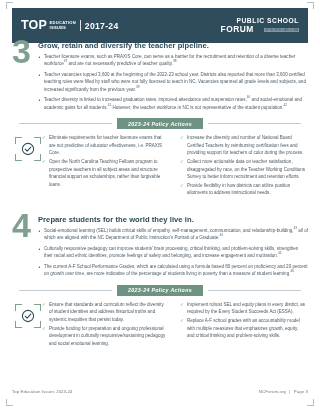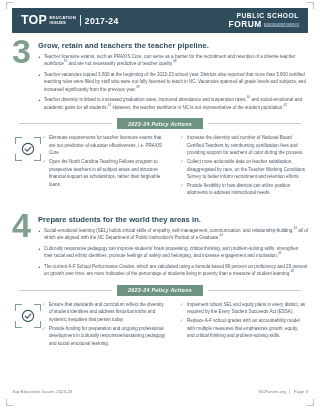--- a/index.html
+++ b/index.html
@@ -36,21 +36,21 @@
   .cm-tr { right: 6px; top: 2px;  width: 6px; height: 6px; border-right-width: 1px; border-top-width: 1px; }
   .cm-bl { left: 6px;  bottom: 2px; width: 6px; height: 6px; border-left-width: 1px; border-bottom-width: 1px; }
   .cm-br { right: 6px; bottom: 2px; width: 6px; height: 6px; border-right-width: 1px; border-bottom-width: 1px; }
 
   
   .header {
     position: absolute;
     left: 12px;
     top: 8px;
     right: 12px;
-    height: 25px;
+    height: 35px;
     background: #2e4c5c;
     display: flex;
     align-items: center;
     justify-content: space-between;
     padding: 0 9px;
     box-sizing: border-box;
   }
   .brandline {
     display: flex;
     align-items: center;
@@ -93,21 +93,21 @@
   }
   .logo-l1 {
     font-size: 6.7px;
     font-weight: bold;
     letter-spacing: 0.55px;
   }
   .logo-row {
     display: flex;
     align-items: flex-end;
     justify-content: flex-end;
-    gap: 2px;
+    gap: 10px;
   }
   .logo-l2 {
     font-size: 8.4px;
     font-weight: bold;
     letter-spacing: 0.5px;
   }
   .logo-tag {
     font-size: 2.9px;
     letter-spacing: 0.15px;
     background: #7e97a5;
@@ -302,21 +302,21 @@
         <span class="logo-l2">FORUM</span>
         <span class="logo-tag">OF NORTH CAROLINA</span>
       </div>
     </div>
   </div>
 
   <div class="section sec3">
     <div class="sec-head">
       <div class="bignum">3</div>
       <div class="sec-body">
-        <div class="sec-title">Grow, retain and teachers the teacher pipeline.</div>
+        <div class="sec-title">Grow, retain and diversify the teacher pipeline.</div>
         <ul class="bullets">
           <li>
             <span>Teacher licensure exams, such as PRAXIS Core, can serve as a barrier for the recruitment and retention of a diverse teacher workforce</span><sup>37</sup><span> and are not necessarily predictive of teacher quality.</span><sup>38</sup>
           </li>
           <li>
             <span>Teacher vacancies topped 3,600 at the beginning of the 2022-23 school year. Districts also reported that more than 3,600 certified teaching roles were filled by staff who were not fully licensed to teach in NC. Vacancies spanned all grade levels and subjects, and increased significantly from the previous year.</span><sup>39</sup>
           </li>
           <li>
             <span>Teacher diversity is linked to increased graduation rates, improved attendance and suspension rates,</span><sup>40</sup><span> and social-emotional and academic gains for all students.</span><sup>41</sup><span> However, the teacher workforce in NC is not representative of the student population.</span><sup>42</sup>
           </li>
@@ -350,21 +350,21 @@
           <li>Provide flexibility in how districts can utilize position allotments to address instructional needs.</li>
         </ul>
       </div>
     </div>
   </div>
 
   <div class="section sec4">
     <div class="sec-head">
       <div class="bignum">4</div>
       <div class="sec-body">
-        <div class="sec-title">Prepare students for the world they areas in.</div>
+        <div class="sec-title">Prepare students for the world they live in.</div>
         <ul class="bullets">
           <li>
             <span>Social-emotional learning (SEL) builds critical skills of empathy, self-management, communication, and relationship-building,</span><sup>43</sup><span> all of which are aligned with the NC Department of Public Instruction's Portrait of a Graduate.</span><sup>44</sup>
           </li>
           <li>
             <span>Culturally responsive pedagogy can improve students' brain processing, critical thinking, and problem-solving skills, strengthen their racial and ethnic identities, promote feelings of safety and belonging, and increase engagement and motivation.</span><sup>45</sup>
           </li>
           <li>
             <span>The current A-F School Performance Grades, which are calculated using a formula based 80 percent on proficiency and 20 percent on growth over time, are more indicative of the percentage of students living in poverty than a measure of student learning.</span><sup>46</sup>
           </li>

